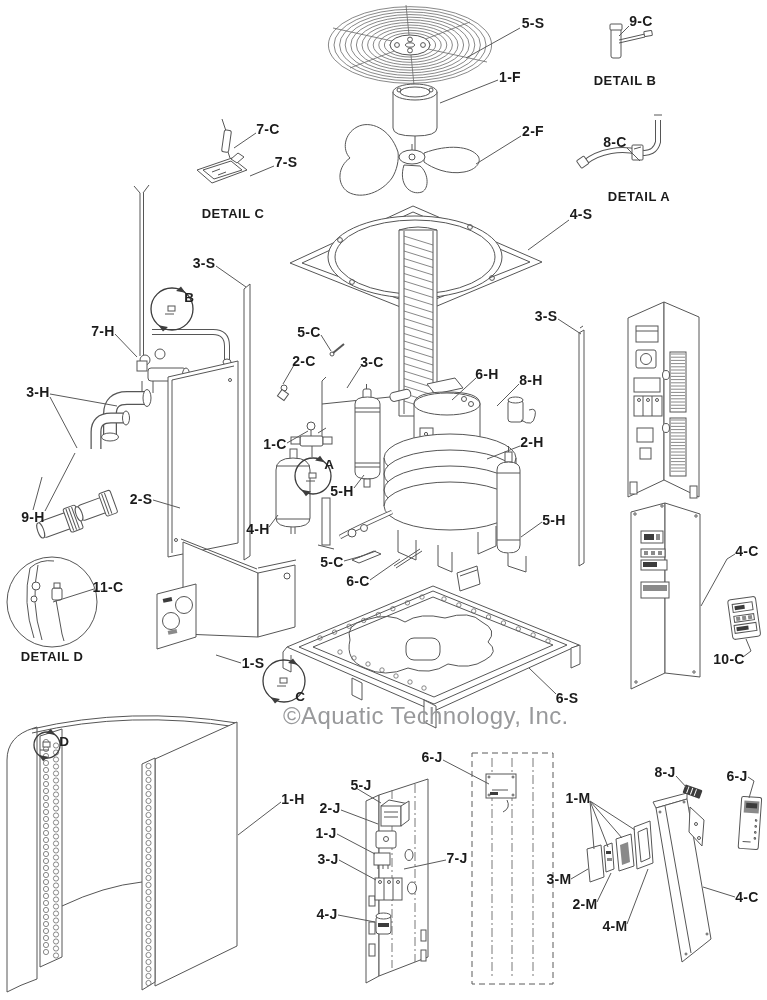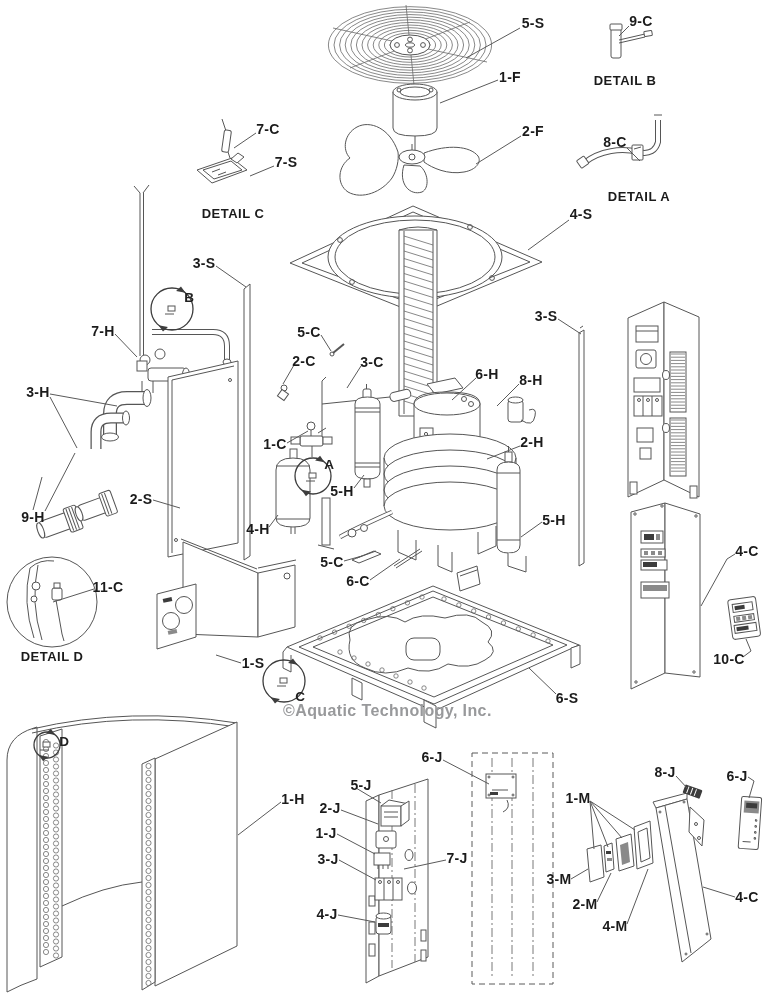--- a/index.html
+++ b/index.html
@@ -18,21 +18,21 @@
   .dashdot{fill:none;stroke:#6a6a6a;stroke-width:.9;stroke-dasharray:9 3 2 3}
   .dk{fill:#3c3c3c;stroke:none}
   .md{fill:#8a8a8a;stroke:none}
   .leader{fill:none;stroke:#5a5a5a;stroke-width:1}
   .callout-circle{fill:none;stroke:#3d3d3d;stroke-width:1.3}
   .part-label{position:absolute;transform:translate(-50%,-50%);font-size:14px;font-weight:700;
               color:#1b1b1b;white-space:nowrap;letter-spacing:.3px}
   .detail-caption{position:absolute;transform:translate(-50%,-50%);font-size:13px;font-weight:700;
               color:#1b1b1b;white-space:nowrap;letter-spacing:.5px}
   .callout-letter{position:absolute;transform:translate(-50%,-50%);font-size:13.5px;font-weight:700;color:#222}
-  .watermark{position:absolute;left:283px;top:702px;font-size:16px;font-weight:700;
+  .watermark{position:absolute;left:283px;top:702px;font-size:24px;font-weight:400;
              color:#98999b;letter-spacing:.4px}
 </style>
 </head>
 <body>
 
 <div id="stage">
 
 <svg id="artwork" width="767" height="1000" viewBox="0 0 767 1000" xmlns="http://www.w3.org/2000/svg">
 
   <g>

